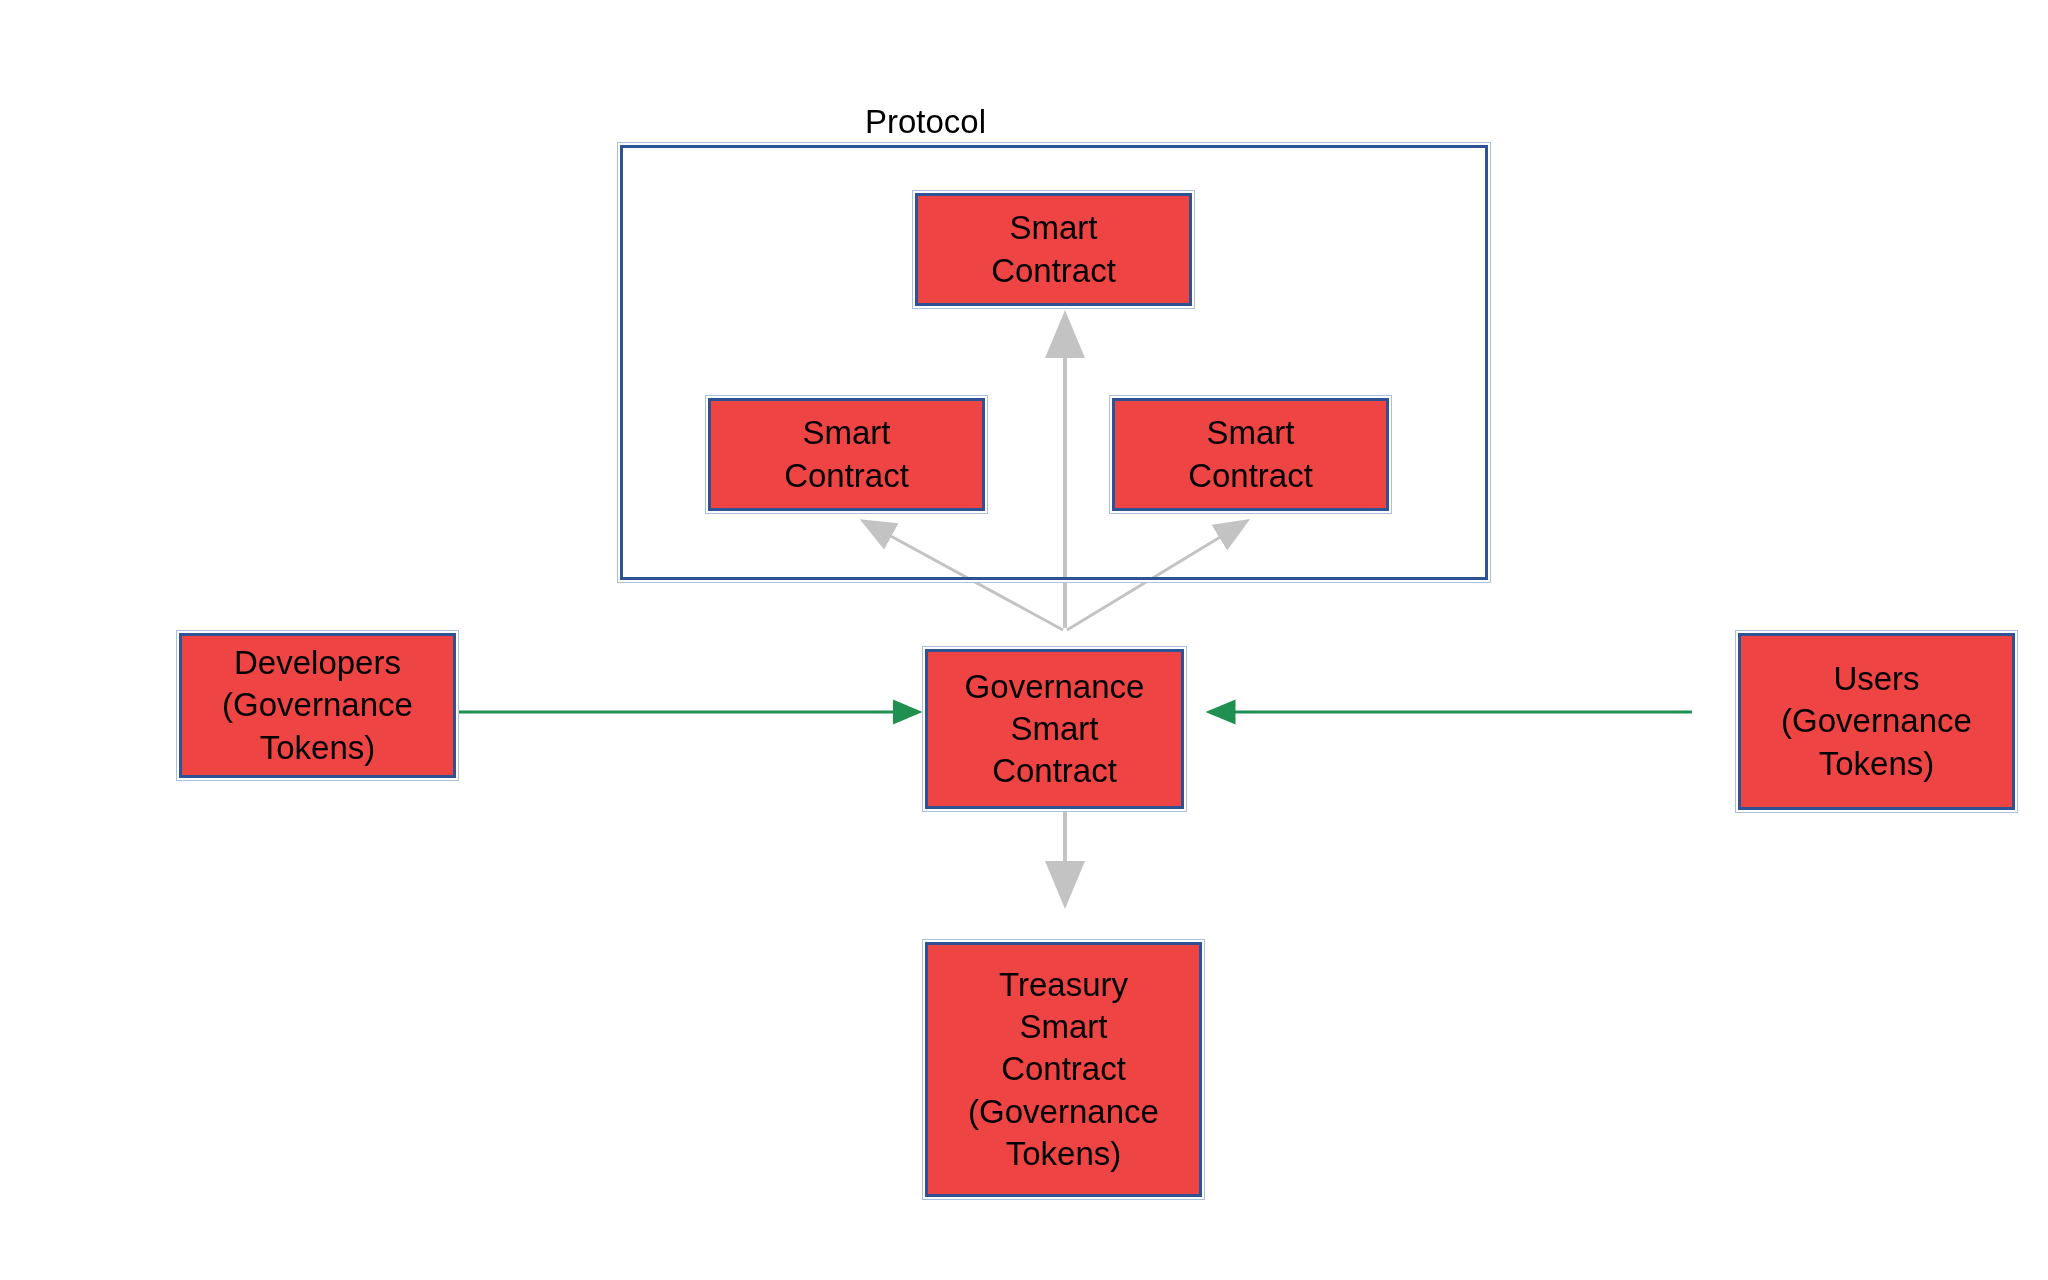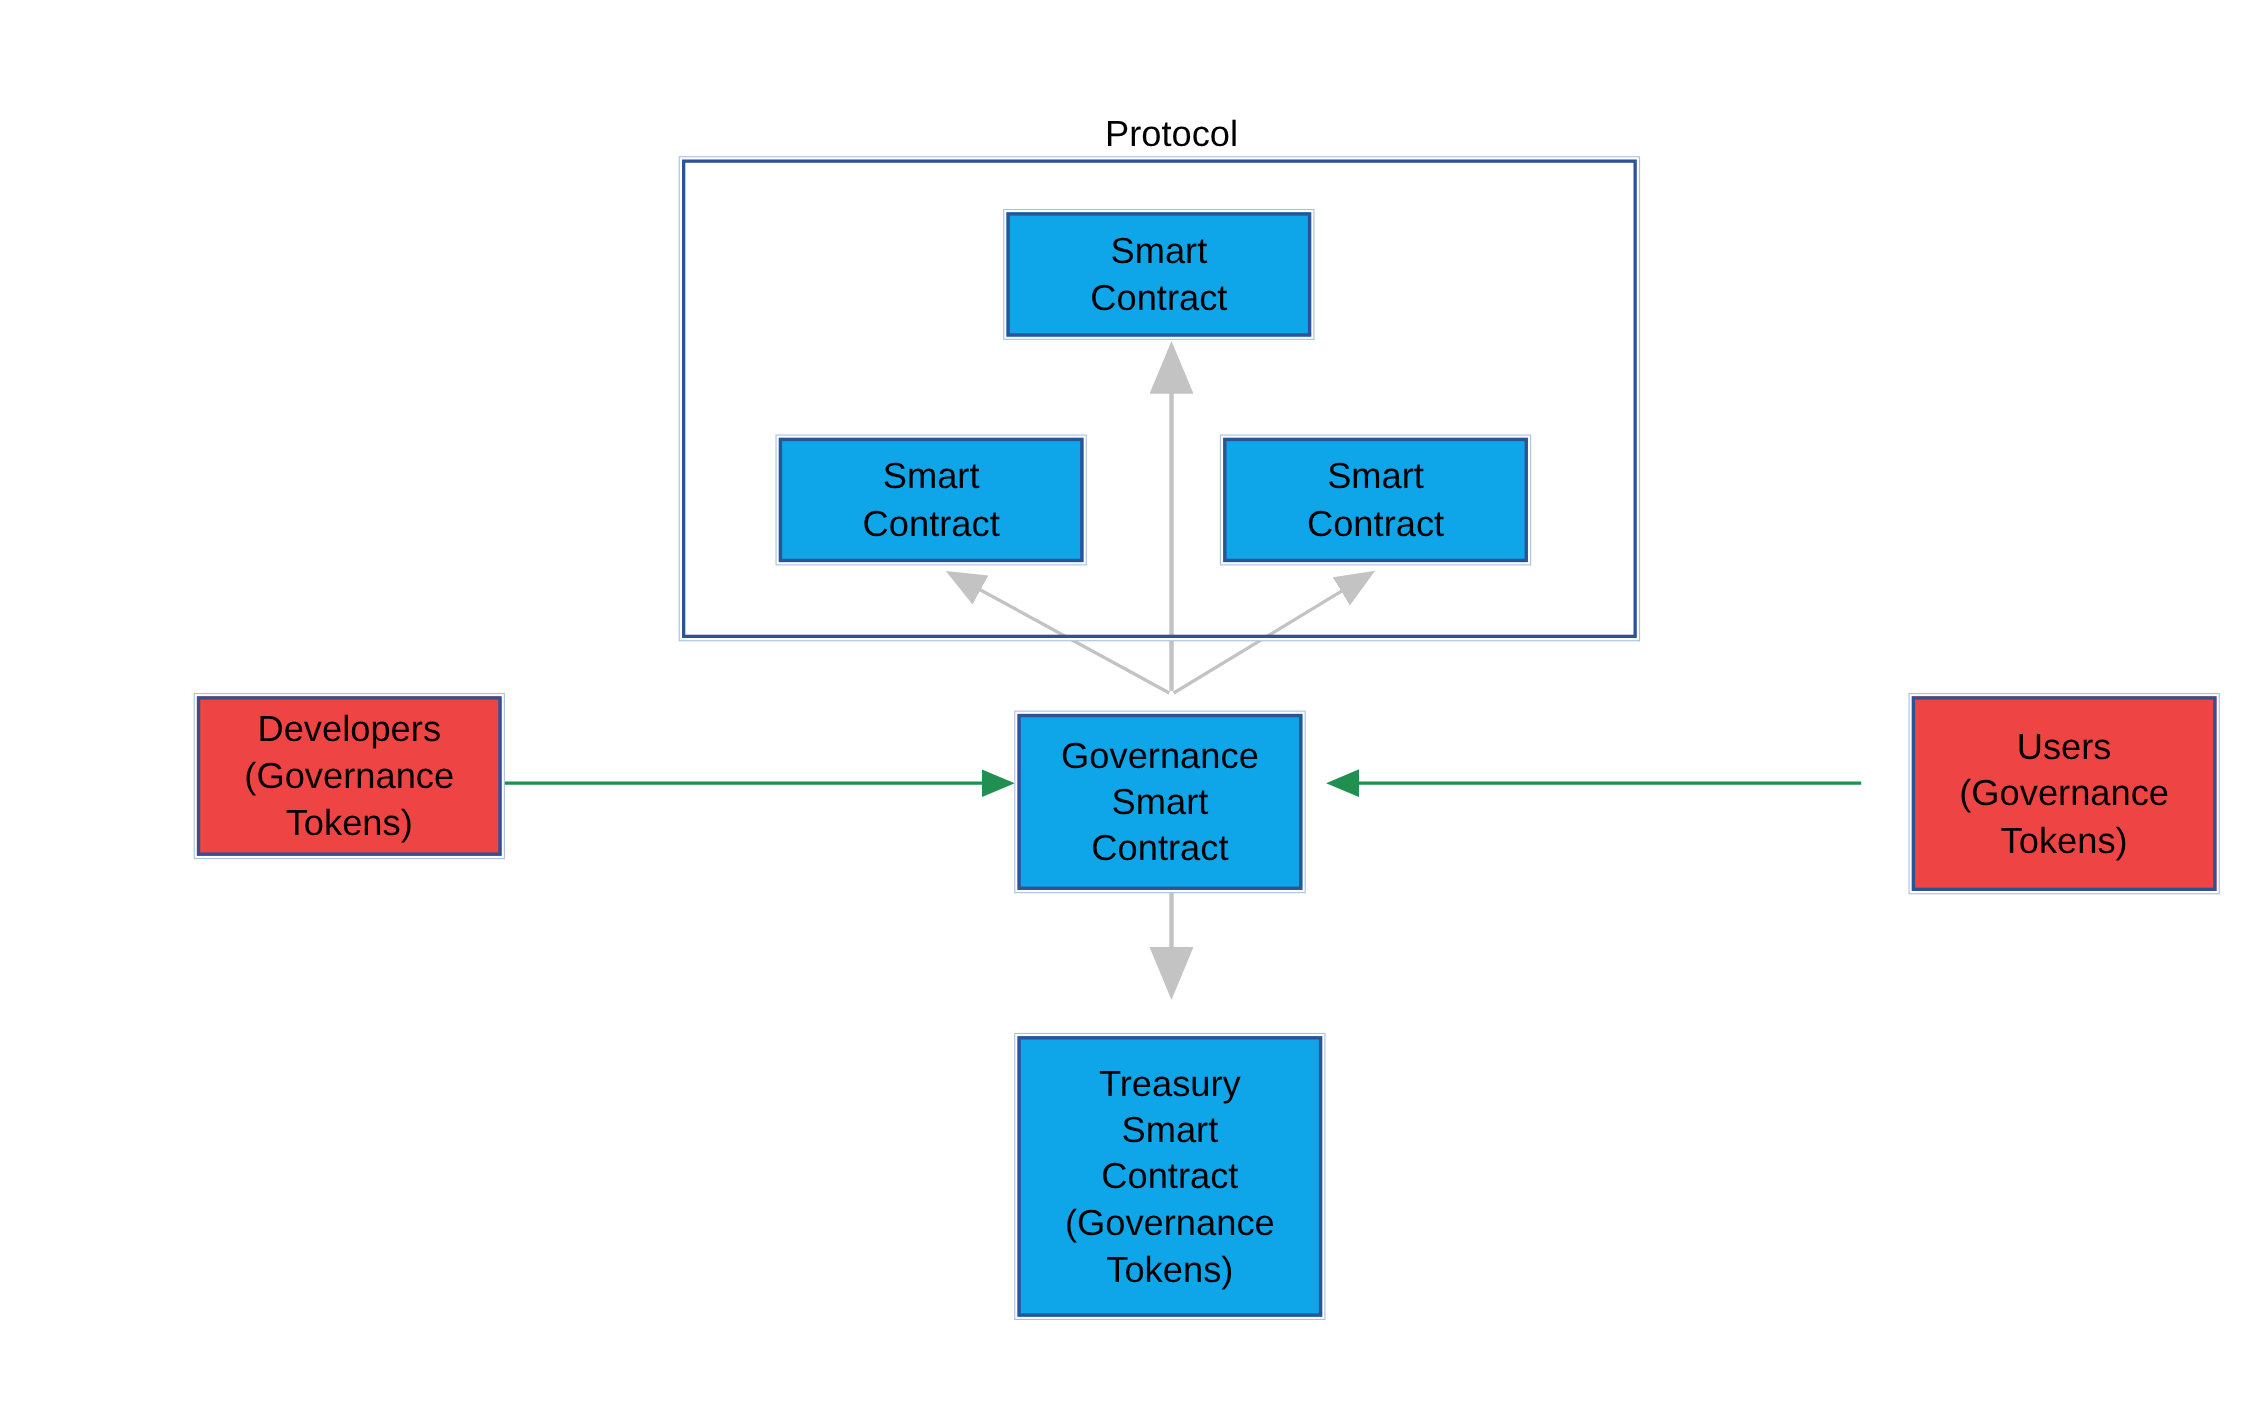--- a/index.html
+++ b/index.html
@@ -34,42 +34,42 @@
     flex-direction: column;
     align-items: center;
     justify-content: center;
     text-align: center;
     color: #000000;
     line-height: 1.28;
     white-space: pre-line;
     z-index: 2;
   }
   .box-white {
-    background: #0ea5e9;
+    background: #ef4444;
     border: 3px solid #2E5395;
     box-shadow: 0 0 0 2px #ffffff, 0 0 0 3px #A9C0DE;
   }
   .box-green {
     background: #ef4444;
     border: 3px solid #2E5395;
     box-shadow: 0 0 0 2px #ffffff, 0 0 0 3px #A9C0DE;
     margin-left: 44px;
   }
   .container-box {
     position: absolute;
     box-sizing: border-box;
     background: transparent;
     border: 3px solid #2E5395;
     box-shadow: 0 0 0 2px #ffffff, 0 0 0 3px #A9C0DE;
     z-index: 1;
   }
   .plain-label {
     position: absolute;
     color: #000000;
-    text-align: center;
+    text-align: left;
     z-index: 3;
   }
 
   
   #protocol-container { left: 620px; top: 145px; width: 868px; height: 435px; }
   #protocol-title { left: 865px; top: 103px; width: 400px; font-size: 33px; }
 
   #sc-top    { left: 915px;  top: 193px; width: 277px; height: 113px; font-size: 33px; }
   #sc-left   { left: 708px;  top: 398px; width: 277px; height: 113px; font-size: 33px; }
   #sc-right  { left: 1112px; top: 398px; width: 277px; height: 113px; font-size: 33px; }

